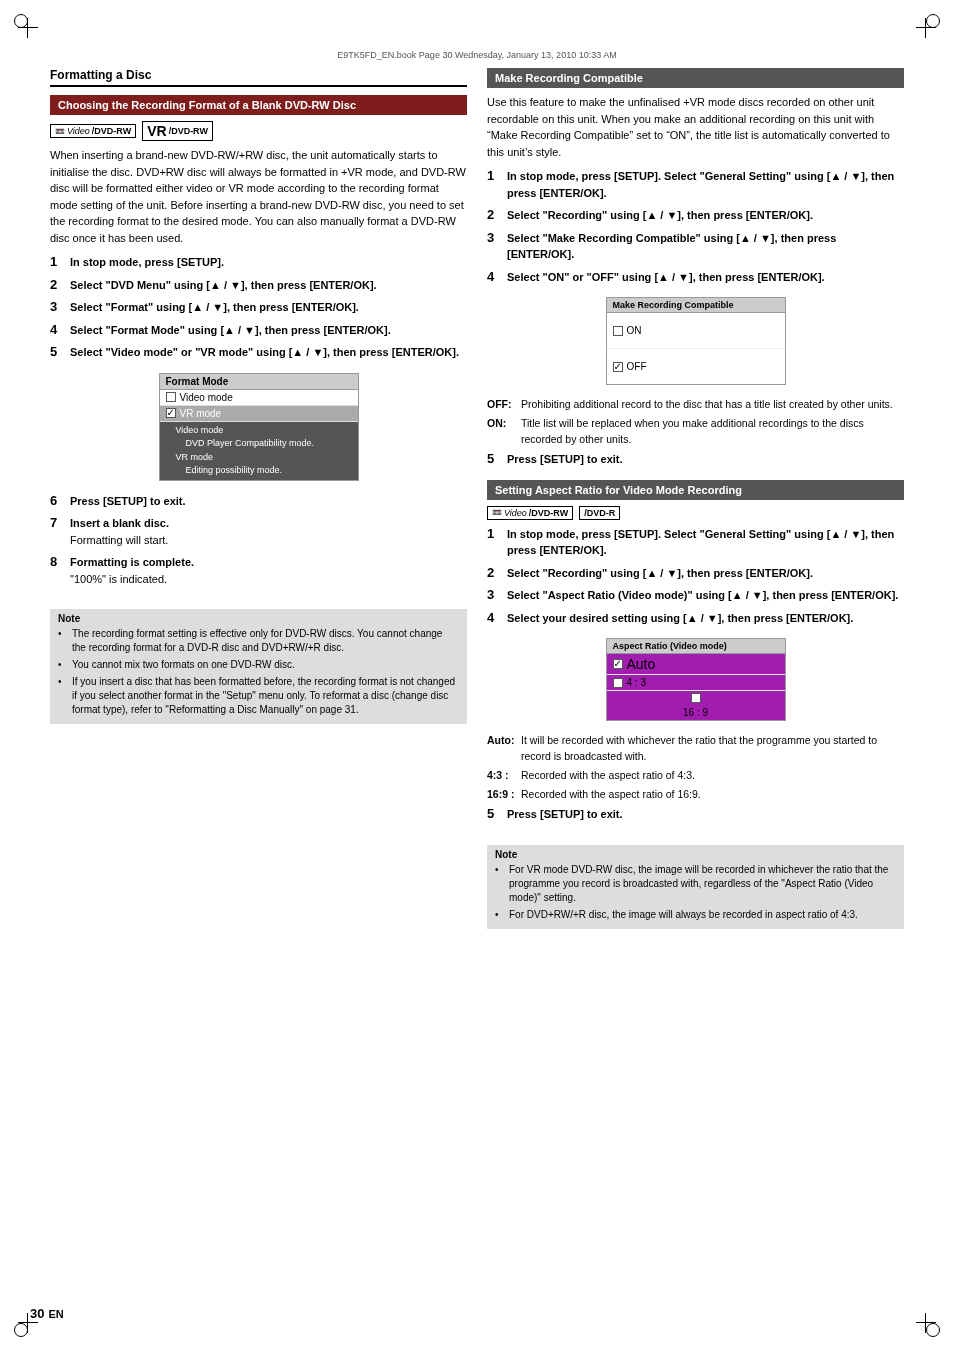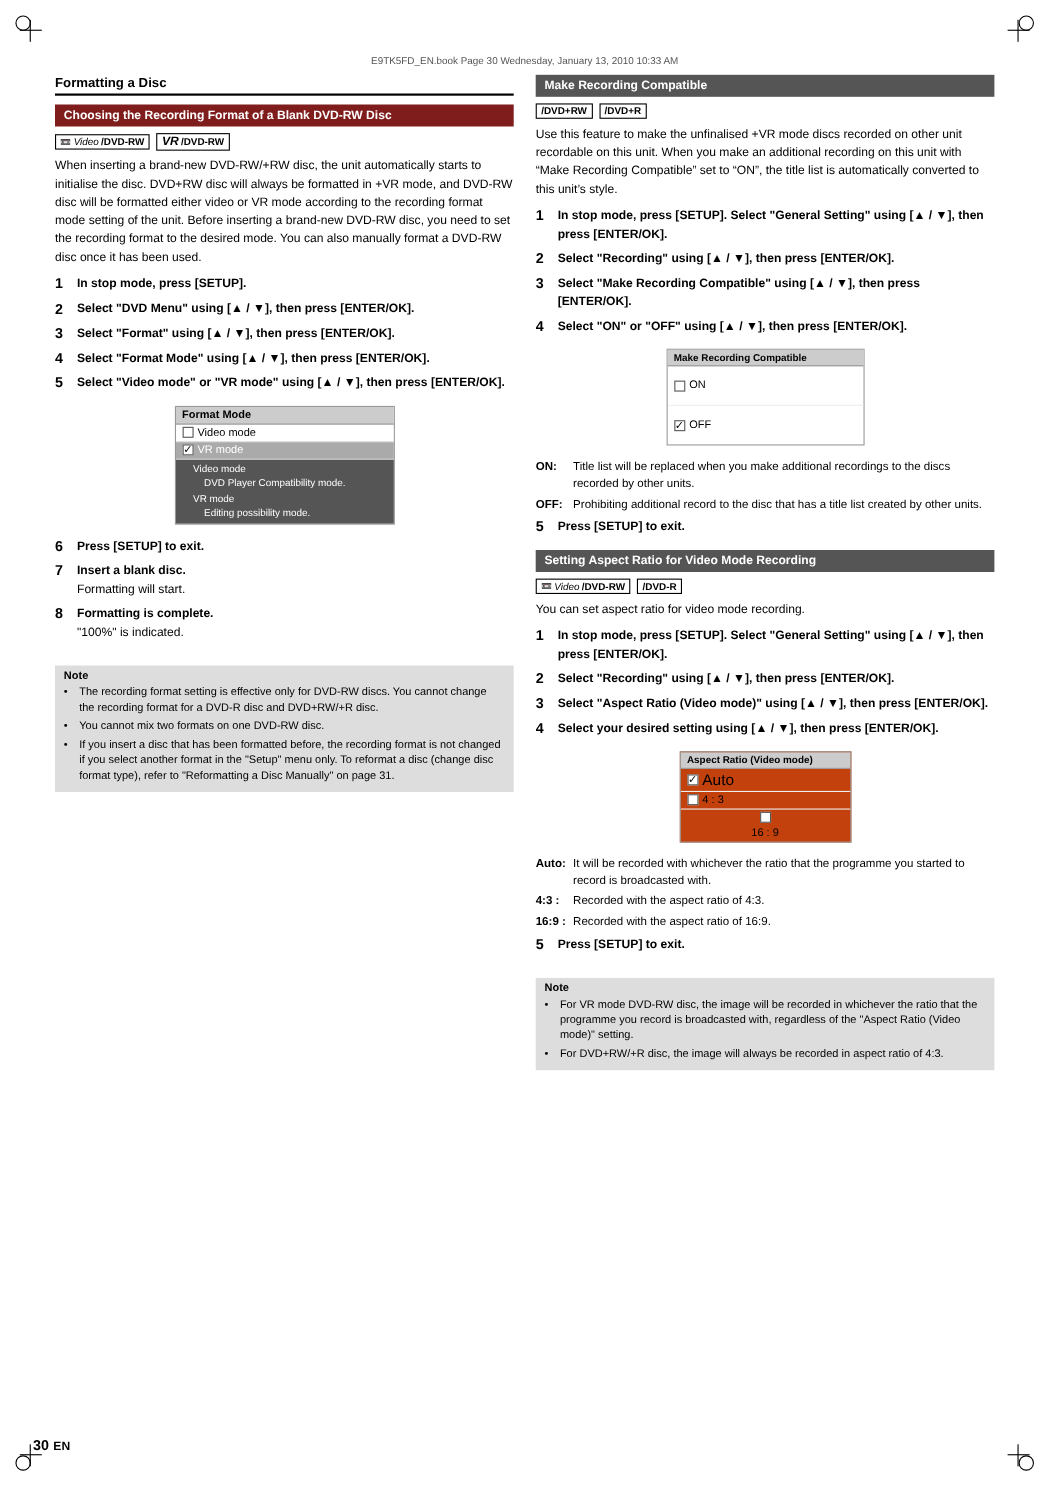--- a/index.html
+++ b/index.html
@@ -243,23 +243,23 @@
       display: flex;
       gap: 6px;
       margin-bottom: 3px;
     }
     .on-off-key { min-width: 28px; font-weight: bold; }
 
     
     .aspect-box {
       border: 1px solid #999;
       margin: 4px auto;
-      width: 156px;
-      font-size: 10px;
-      background: #c2410c;
+      width: 180px;
+      font-size: 10px;
+      background: #a21caf;
     }
     .aspect-box-header {
       background: #ccc;
       padding: 2px 6px;
       font-size: 9px;
       font-weight: bold;
       border-bottom: 1px solid #999;
     }
     .aspect-item {
       display: flex;
@@ -308,21 +308,21 @@
 
       <div class="subsection-title">Choosing the Recording Format of a Blank DVD-RW Disc</div>
 
       <div class="disc-icons">
         <div class="disc-badge">
           <span style="font-size:8px;">📼</span>
           <span style="font-size:9px;font-style:italic;">Video</span>
           <span style="font-size:9px;font-weight:bold;">/DVD-RW</span>
         </div>
         <div class="disc-badge">
-          <span style="font-size:11px;font-weight:bold;font-style:italic;">VR</span>
+          <span style="font-size:14px;font-weight:bold;">VR</span>
           <span style="font-size:9px;font-weight:bold;">/DVD-RW</span>
         </div>
       </div>
 
       <p class="body-text">When inserting a brand-new DVD-RW/+RW disc, the unit automatically starts to initialise the disc. DVD+RW disc will always be formatted in +VR mode, and DVD-RW disc will be formatted either video or VR mode according to the recording format mode setting of the unit. Before inserting a brand-new DVD-RW disc, you need to set the recording format to the desired mode. You can also manually format a DVD-RW disc once it has been used.</p>
 
       <div class="steps">
         <div class="step">
           <span class="step-num">1</span>
           <span class="step-text"><strong>In stop mode, press [SETUP].</strong></span>
@@ -401,28 +401,20 @@
           <span>If you insert a disc that has been formatted before, the recording format is not changed if you select another format in the "Setup" menu only. To reformat a disc (change disc format type), refer to "Reformatting a Disc Manually" on page 31.</span>
         </div>
       </div>
 
     </div>
 
     <div class="right-col">
 
       <div class="subsection-title-right">Make Recording Compatible</div>
 
-      <div class="disc-icons">
-        <div class="disc-badge">
-          <span style="font-size:9px;font-weight:bold;">/DVD+RW</span>
-        </div>
-        <div class="disc-badge">
-          <span style="font-size:9px;font-weight:bold;">/DVD+R</span>
-        </div>
-      </div>
 
       <p class="body-text">Use this feature to make the unfinalised +VR mode discs recorded on other unit recordable on this unit. When you make an additional recording on this unit with “Make Recording Compatible” set to “ON”, the title list is automatically converted to this unit’s style.</p>
 
       <div class="steps">
         <div class="step">
           <span class="step-num">1</span>
           <span class="step-text"><strong>In stop mode, press [SETUP]. Select "General Setting" using [▲ / ▼], then press [ENTER/OK].</strong></span>
         </div>
         <div class="step">
           <span class="step-num">2</span>
@@ -447,26 +439,26 @@
           </div>
           <div class="compat-item">
             <span class="checkbox-checked"></span>
             <span style="font-size:10px;">OFF</span>
           </div>
         </div>
       </div>
 
       <div class="on-off-desc">
         <div class="on-off-line">
+          <span class="on-off-key">OFF:</span>
+          <span>Prohibiting additional record to the disc that has a title list created by other units.</span>
+        </div>
+        <div class="on-off-line">
           <span class="on-off-key">ON:</span>
           <span>Title list will be replaced when you make additional recordings to the discs recorded by other units.</span>
-        </div>
-        <div class="on-off-line">
-          <span class="on-off-key">OFF:</span>
-          <span>Prohibiting additional record to the disc that has a title list created by other units.</span>
         </div>
       </div>
 
       <div class="step" style="margin-bottom:12px;">
         <span class="step-num">5</span>
         <span class="step-text"><strong>Press [SETUP] to exit.</strong></span>
       </div>
 
       <div class="subsection-title-right">Setting Aspect Ratio for Video Mode Recording</div>
 
@@ -474,21 +466,20 @@
         <div class="disc-badge">
           <span style="font-size:8px;">📼</span>
           <span style="font-size:9px;font-style:italic;">Video</span>
           <span style="font-size:9px;font-weight:bold;">/DVD-RW</span>
         </div>
         <div class="disc-badge">
           <span style="font-size:9px;font-weight:bold;">/DVD-R</span>
         </div>
       </div>
 
-      <p class="body-text">You can set aspect ratio for video mode recording.</p>
 
       <div class="steps">
         <div class="step">
           <span class="step-num">1</span>
           <span class="step-text"><strong>In stop mode, press [SETUP]. Select "General Setting" using [▲ / ▼], then press [ENTER/OK].</strong></span>
         </div>
         <div class="step">
           <span class="step-num">2</span>
           <span class="step-text"><strong>Select "Recording" using [▲ / ▼], then press [ENTER/OK].</strong></span>
         </div>

